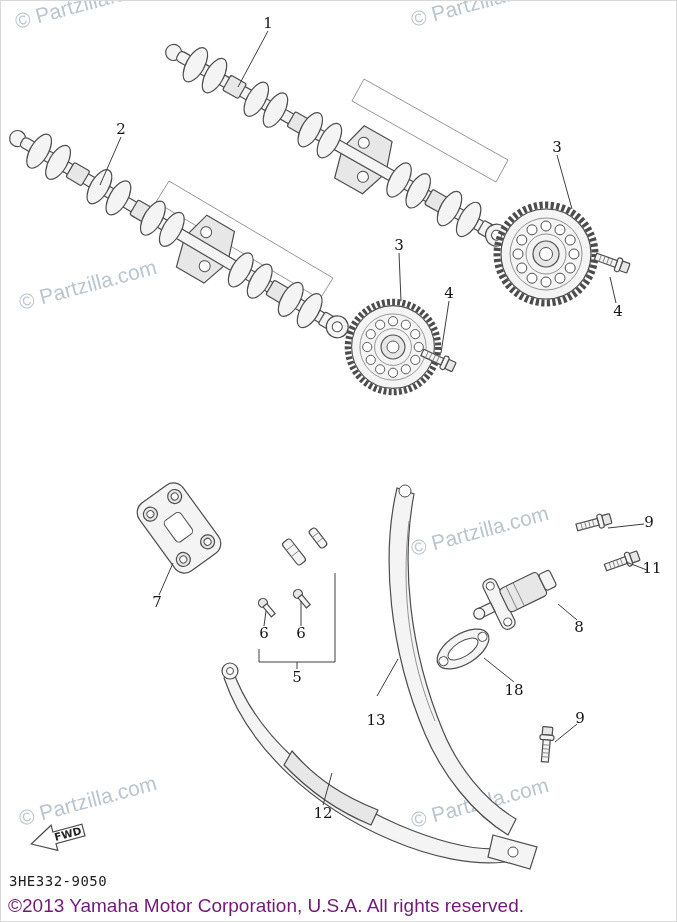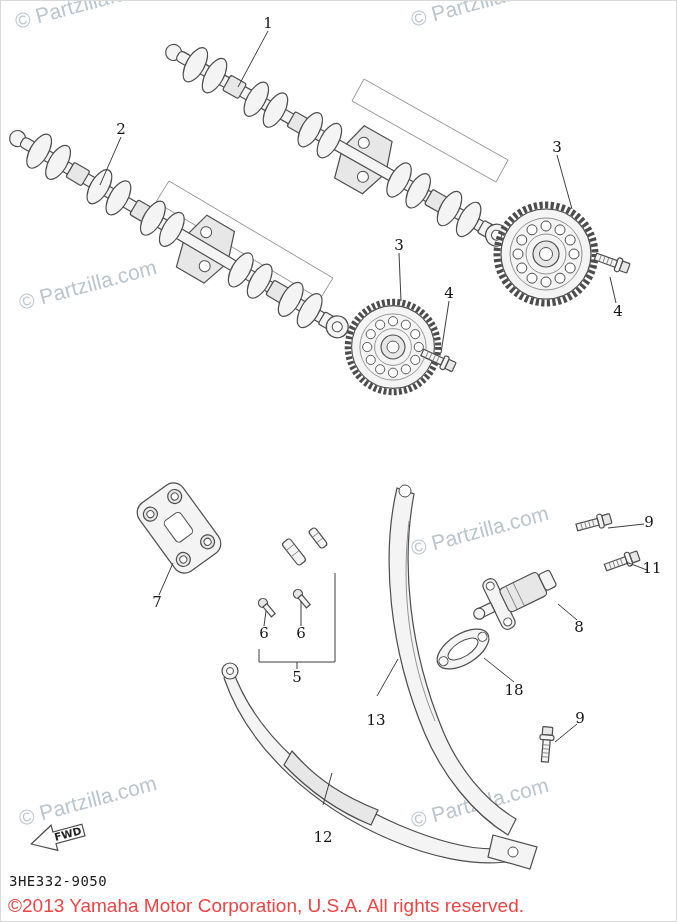--- a/index.html
+++ b/index.html
@@ -41,21 +41,21 @@
     line-height:1;
   }
   .footer-code{
     position:absolute;left:8px;top:872px;
     font-family:"DejaVu Sans Mono",monospace;
     font-size:14px;letter-spacing:.5px;color:#1c1c1c;z-index:3;
   }
   .footer-copyright{
     position:absolute;left:7px;top:894px;
     font-family:"Liberation Sans",sans-serif;
-    font-size:19px;color:#ef4444;z-index:3;text-align:right;
+    font-size:19px;color:#701a75;z-index:3;text-align:right;
   }
   .fwd-text{
     font-family:"DejaVu Sans",sans-serif;
     font-size:10.5px;font-weight:bold;fill:#222;
   }
 </style>
 </head>
 <body>
 
 <div class="canvas">
@@ -256,19 +256,19 @@
   <span class="callout" style="left:617px;top:310px;">4</span>
   <span class="callout" style="left:448px;top:292px;">4</span>
   <span class="callout" style="left:296px;top:676px;">5</span>
   <span class="callout" style="left:263px;top:632px;">6</span>
   <span class="callout" style="left:300px;top:632px;">6</span>
   <span class="callout" style="left:156px;top:601px;">7</span>
   <span class="callout" style="left:578px;top:626px;">8</span>
   <span class="callout" style="left:648px;top:521px;">9</span>
   <span class="callout" style="left:513px;top:689px;">18</span>
   <span class="callout" style="left:651px;top:567px;">11</span>
-  <span class="callout" style="left:322px;top:812px;margin-top:24px;">12</span>
+  <span class="callout" style="left:322px;top:812px;">12</span>
   <span class="callout" style="left:375px;top:719px;">13</span>
   <span class="callout" style="left:579px;top:717px;">9</span>
 
   <div class="footer-code">3HE332-9050</div>
   <div class="footer-copyright">©2013 Yamaha Motor Corporation, U.S.A. All rights reserved.</div>
 </div>
 
 </body></html>

